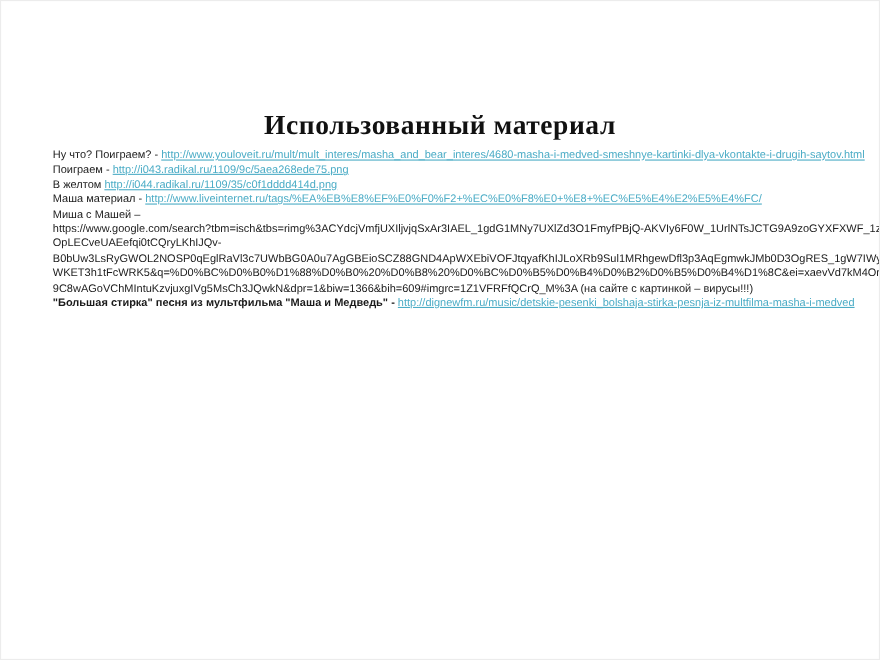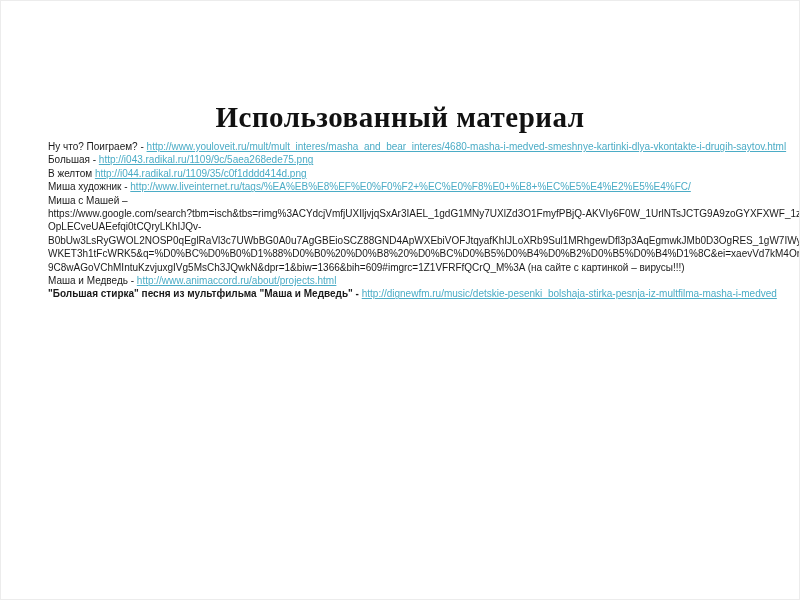--- a/index.html
+++ b/index.html
@@ -10,21 +10,21 @@
     box-sizing:border-box;
     border:1px solid #ececec;
     font-family:"Liberation Sans","DejaVu Sans",sans-serif;
     overflow:hidden;
   }
   .title{
     margin-top:100px;
     text-align:center;
     font-family:"Liberation Serif","DejaVu Serif",serif;
     font-weight:bold;
-    font-size:29px;
+    font-size:25px;
     color:#111111;
     letter-spacing:0.5px;
   }
   .refs{
     margin-top:6px;
     padding-left:47px;
     padding-right:52px;
   }
   .row{
     font-size:10px;
@@ -48,30 +48,30 @@
 
   <div class="title">Использованный материал</div>
 
   <div class="refs">
 
     <div class="row">
       <span class="label">Ну что? Поиграем? - </span><a class="link">http://www.youloveit.ru/mult/mult_interes/masha_and_bear_interes/4680-masha-i-medved-smeshnye-kartinki-dlya-vkontakte-i-drugih-saytov.html</a>
     </div>
 
     <div class="row">
-      <span class="label">Большая - </span><a class="link">http://i043.radikal.ru/1109/9c/5aea268ede75.png</a>
+      <span class="label">Поиграем - </span><a class="link">http://i043.radikal.ru/1109/9c/5aea268ede75.png</a>
     </div>
 
 
     <div class="row">
       <span class="label">В желтом </span><a class="link">http://i044.radikal.ru/1109/35/c0f1dddd414d.png</a>
     </div>
 
     <div class="row">
-      <span class="label">Миша художник - </span><a class="link">http://www.liveinternet.ru/tags/%EA%EB%E8%EF%E0%F0%F2+%EC%E0%F8%E0+%E8+%EC%E5%E4%E2%E5%E4%FC/</a>
+      <span class="label">Маша материал - </span><a class="link">http://www.liveinternet.ru/tags/%EA%EB%E8%EF%E0%F0%F2+%EC%E0%F8%E0+%E8+%EC%E5%E4%E2%E5%E4%FC/</a>
     </div>
 
 
     <div class="row">
       <span class="label">Миша с Машей –</span>
     </div>
 
     <div class="row">
       <span class="plainurl">https://www.google.com/search?tbm=isch&amp;tbs=rimg%3ACYdcjVmfjUXIljvjqSxAr3IAEL_1gdG1MNy7UXlZd3O1FmyfPBjQ-AKVIy6F0W_1UrlNTsJCTG9A9zoGYXFXWF_1zFIioSCa-</span>
     </div>
@@ -81,22 +81,19 @@
     <div class="row">
       <span class="plainurl">B0bUw3LsRyGWOL2NOSP0qEglRaVl3c7UWbBG0A0u7AgGBEioSCZ88GND4ApWXEbiVOFJtqyafKhIJLoXRb9Sul1MRhgewDfl3p3AqEgmwkJMb0D3OgRES_1gW7IWyk6SoSCZhcVdYX_1M</span>
     </div>
     <div class="row">
       <span class="plainurl">WKET3h1tFcWRK5&amp;q=%D0%BC%D0%B0%D1%88%D0%B0%20%D0%B8%20%D0%BC%D0%B5%D0%B4%D0%B2%D0%B5%D0%B4%D1%8C&amp;ei=xaevVd7kM4OnsgHJh6Vo&amp;ved=0CAkQ</span>
     </div>
     <div class="row">
       <span class="plainurl">9C8wAGoVChMIntuKzvjuxgIVg5MsCh3JQwkN&amp;dpr=1&amp;biw=1366&amp;bih=609#imgrc=1Z1VFRFfQCrQ_M%3A (на сайте с картинкой – вирусы!!!)</span>
     </div>
 
-    <div class="row">
-      <span class="label">Маша и Медведь - </span><a class="link">http://www.animaccord.ru/about/projects.html</a>
-    </div>
 
     <div class="row">
       <span class="label bold">"Большая стирка" песня из мультфильма "Маша и Медведь" - </span><a class="link">http://dignewfm.ru/music/detskie-pesenki_bolshaja-stirka-pesnja-iz-multfilma-masha-i-medved</a>
     </div>
 
   </div>
 </div>
 
 </body></html>

